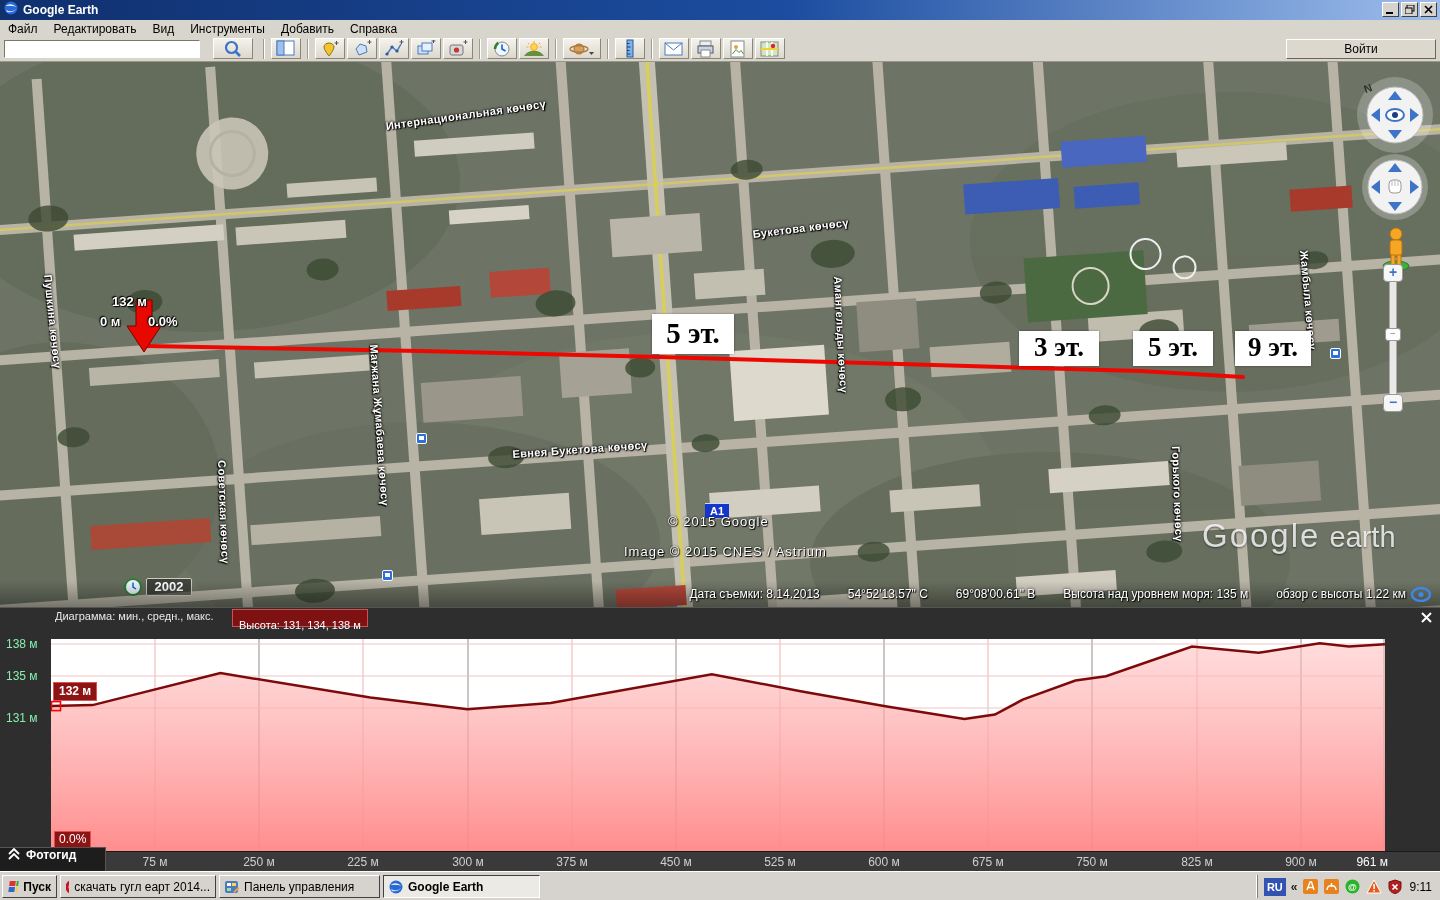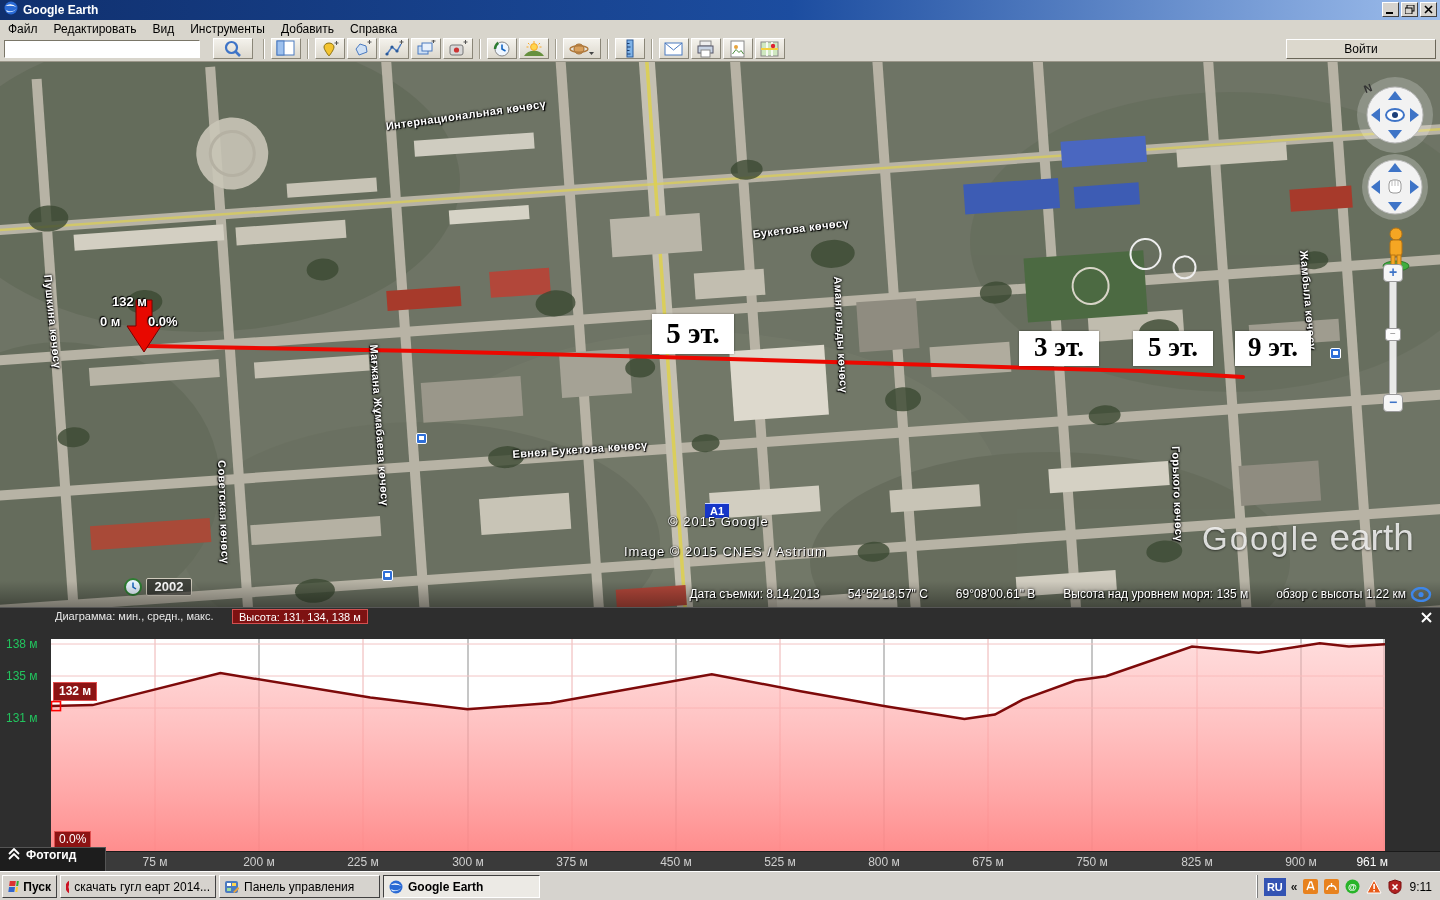--- a/index.html
+++ b/index.html
@@ -53,21 +53,21 @@
   .pinlabel { position:absolute; color:#fff; font-size:13px; font-weight:bold;
     text-shadow:0 0 2px #000,1px 1px 1px #000, -1px -1px 1px #000; }
   #road-badge { position:absolute; left:705px; top:441px; width:24px; height:15px;
     background:#1636c8; border-top:1px solid #cfd8ff; color:#fff; font-size:11px;
     font-weight:bold; text-align:center; line-height:14px; }
   .copyright { position:absolute; color:#fff; font-size:13px;
     text-shadow:0 0 2px #000,1px 1px 1px #000; letter-spacing:1px; }
   #watermark { position:absolute; left:1202px; top:455px; color:rgba(255,255,255,.82);
     text-shadow:0 1px 2px rgba(0,0,0,.5); }
   #watermark .wg { font-size:33px; letter-spacing:2px;text-align:right; }
-  #watermark .we { font-size:37px; margin-left:9px; }
+  #watermark .we { font-size:29px; margin-left:9px; }
   #history-badge { position:absolute; left:124px; top:516px; display:flex; align-items:center; }
   #history-year { margin-left:4px; min-width:46px; height:18px; background:rgba(30,30,30,.55);
     border:1px solid #cfcabc; border-radius:2px; color:#fff; font-size:13px;
     font-weight:bold; text-align:center; line-height:16px; }
   #map-statusbar { position:absolute; left:0; bottom:0; width:1440px; height:26px;
     background:linear-gradient(rgba(0,0,0,0),rgba(0,0,0,.35));
     display:flex; align-items:center; justify-content:flex-end; gap:28px;
     padding-right:34px; color:#fff; font-size:12px;
     text-shadow:0 0 3px #000,1px 1px 1px #000; }
   #eye-icon { position:absolute; right:8px; bottom:5px; }
@@ -90,25 +90,25 @@
     background:#fdfdfd; border:1px solid #999; border-radius:3px; color:#888;
     font-size:10px; text-align:center; line-height:9px; }
 
   
   #profile { position:absolute; left:0; top:607px; width:1440px; height:264px;
     background:#2e2e2e; border-top:1px solid #555; color:#ddd; font-size:11px; }
   #p-row1 { position:absolute; left:0; top:1px; width:1440px; height:15px; }
   #p-row2 { position:absolute; left:0; top:16px; width:1440px; height:15px; }
   .p-label { position:absolute; color:#e8e8e8; }
   .p-box { position:absolute; background:#161616; border:1px solid #6e6e6e;
-    padding:0 6px; height:15px; line-height:14px; color:#e8e8e8; }
+    padding:8px 6px; height:15px; line-height:14px; color:#e8e8e8; }
   #p-height-box { background:#7e1212; border-color:#d25050; color:#fff; }
   #p-close { position:absolute; right:6px; top:2px; width:14px; height:14px; }
   #chart-ylabels { position:absolute; left:0; top:31px; width:50px; height:212px; }
-  .yt { position:absolute; left:6px; color:#22c55e; font-size:12px; }
+  .yt { position:absolute; left:6px; color:#86efac; font-size:12px; }
   #chart-plot { position:absolute; left:51px; top:31px; width:1334px; height:212px;
     background:#fff; }
   #cursor-height { position:absolute; left:2px; top:43px; background:#8c1414;
     border:1px solid #e05050; color:#fff; font-size:12px; font-weight:bold;
     padding:0 5px; line-height:17px; }
   #cursor-slope { position:absolute; left:3px; top:192px; background:#8c1414;
     border:1px solid #e05050; color:#fff; font-size:12px; padding:0 4px;
     line-height:15px; }
   #chart-xaxis { position:absolute; left:0; top:243px; width:1440px; height:20px;
     background:#3a3a3a; border-top:1px solid #1a1a1a; }
@@ -535,27 +535,27 @@
         <path id="elev-area" d="M0.0,212 L0.0,67.1 L41.6,66.1 L169.4,34.1 L319.3,58.6 L416.4,70.3 L499.7,63.9 L660.8,35.2 L749.6,52.2 L832.9,67.1 L913.4,79.9 L943.9,75.6 L971.7,60.7 L1024.4,41.5 L1055.0,37.3 L1141.0,7.5 L1207.7,13.8 L1268.8,4.3 L1297.9,7.5 L1334.0,5.3 L1334,212 Z" fill="url(#fillGrad)"></path>
         <polyline id="elev-line" points="0.0,67.1 41.6,66.1 169.4,34.1 319.3,58.6 416.4,70.3 499.7,63.9 660.8,35.2 749.6,52.2 832.9,67.1 913.4,79.9 943.9,75.6 971.7,60.7 1024.4,41.5 1055.0,37.3 1141.0,7.5 1207.7,13.8 1268.8,4.3 1297.9,7.5 1334.0,5.3" fill="none" stroke="#7d0a0a" stroke-width="2.5"></polyline>
         <rect id="cursor-marker" x="0.5" y="62.6" width="9" height="9" fill="none" stroke="#ff0000" stroke-width="1.6"></rect>
       </svg>
       <div id="cursor-height">132 м</div>
       <div id="cursor-slope">0.0%</div>
     </div>
 
     <div id="chart-xaxis">
       <span class="xt" style="left:155px;">75 м</span>
-      <span class="xt" style="left:259px;">200 м</span>
+      <span class="xt" style="left:259px;">250 м</span>
       <span class="xt" style="left:363px;">225 м</span>
       <span class="xt" style="left:468px;">300 м</span>
       <span class="xt" style="left:572px;">375 м</span>
       <span class="xt" style="left:676px;">450 м</span>
       <span class="xt" style="left:780px;">525 м</span>
-      <span class="xt" style="left:884px;">800 м</span>
+      <span class="xt" style="left:884px;">600 м</span>
       <span class="xt" style="left:988px;">675 м</span>
       <span class="xt" style="left:1092px;">750 м</span>
       <span class="xt" style="left:1197px;">825 м</span>
       <span class="xt" style="left:1301px;">900 м</span>
       <span class="xt xt-last" style="left:1388px;">961 м</span>
     </div>
 
     <div id="photoguide">
       <svg width="12" height="12">
         <path d="M1 6 L6 1 L11 6 M1 11 L6 6 L11 11" fill="none" stroke="#fff" stroke-width="1.8"></path>

